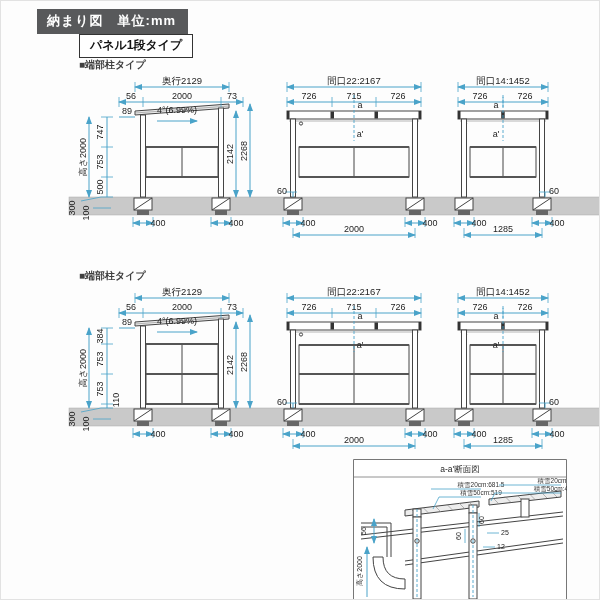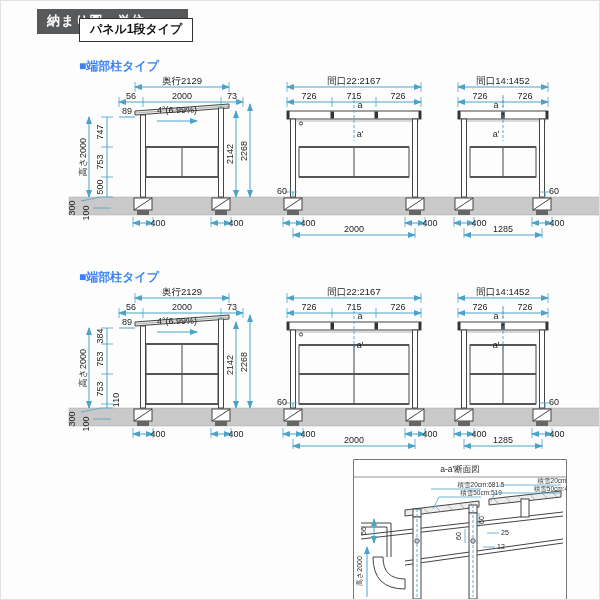--- a/index.html
+++ b/index.html
@@ -3,21 +3,21 @@
 <meta charset="utf-8">
 <style>
   html,body{margin:0;padding:0;background:#fff;}
   .page{position:relative;width:600px;height:600px;background:#fdfdfd;
     border:1px solid #e2e2e2;box-sizing:border-box;overflow:hidden;
     font-family:"Liberation Sans",sans-serif;}
   .hdr{position:absolute;left:36px;top:8px;background:#58595b;color:#fff;
     font-size:13px;font-weight:bold;padding:3px 12px 4px 10px;letter-spacing:1px;}
   .secbox{position:absolute;border:1.5px solid #333;background:#fff;color:#111;
     font-size:12px;font-weight:bold;padding:2px 10px 3px;}
-  .sublbl{position:absolute;color:#3b82f6;font-size:12px;font-weight:bold;font-family:Liberation Mono, monospace;}
+  .sublbl{position:absolute;color:#404040;font-size:10px;font-weight:bold;font-family:Liberation Mono, monospace;}
   svg{position:absolute;}
   svg text{font-family:"Liberation Sans",sans-serif;fill:#1e1e1e;
     font-size:9px;text-anchor:middle;}
   .dl{stroke:#4aa3c9;stroke-width:1;fill:none;}
   .dlt{stroke:#4aa3c9;stroke-width:.8;fill:none;}
   .dld{stroke:#4aa3c9;stroke-width:.9;fill:none;stroke-dasharray:3,2;}
   .st{stroke:#444;stroke-width:1;fill:none;}
   .sf{stroke:#444;stroke-width:1;fill:#ffffff;}
   .roof{stroke:#444;stroke-width:1;fill:#ededed;}
   .rail{stroke:#555;stroke-width:2.2;fill:none;}
@@ -28,21 +28,21 @@
   .sm{font-size:7px;}
   .snow{font-size:6.5px;fill:#333;}
 </style>
 </head>
 <body>
 
 <div class="page">
 
   <div class="hdr">納まり図　単位:mm</div>
 
-  <div class="secbox" style="left:78px;top:17px;">パネル1段タイプ</div>
+  <div class="secbox" style="left:78px;top:33px;">パネル1段タイプ</div>
   <div class="sublbl" style="left:78px;top:57px;">■端部柱タイプ</div>
 
   <svg style="left:30px;top:70px;" width="570" height="170" viewBox="0 0 570 170">
     <defs>
       <marker id="aw1" markerWidth="9" markerHeight="8" refX="7" refY="4" orient="auto-start-reverse">
         <path d="M0,1 L8,4 L0,7 z" fill="#4aa3c9"></path>
       </marker>
     </defs>
 
     <g>

